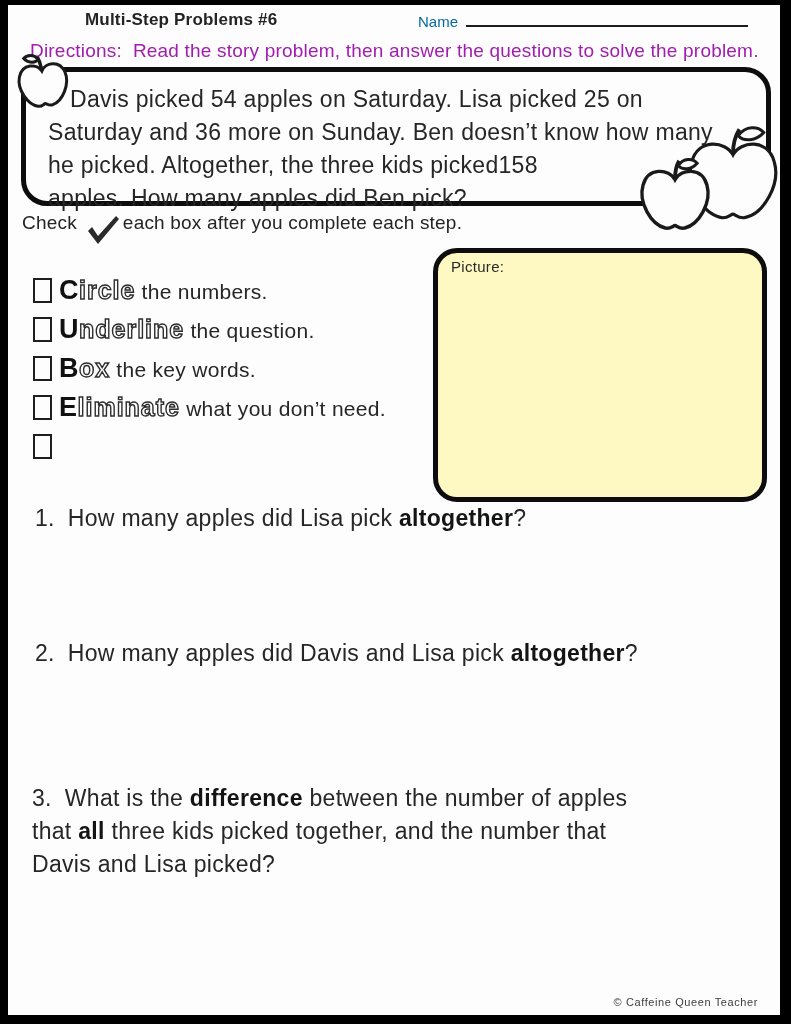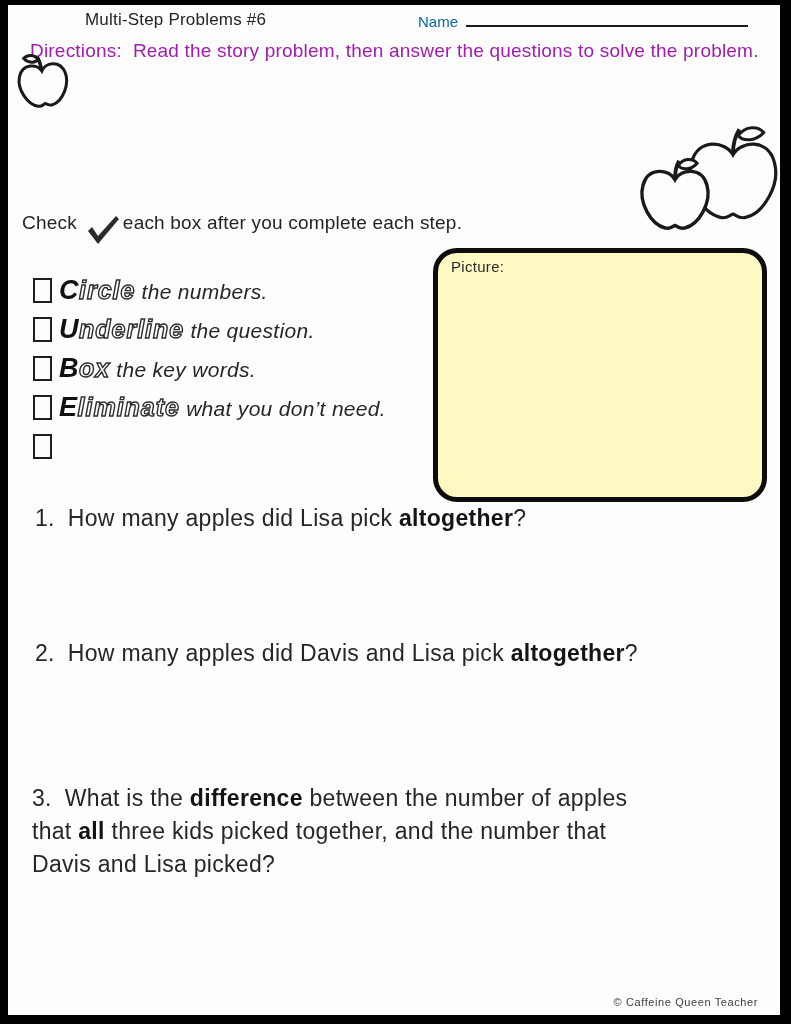--- a/index.html
+++ b/index.html
@@ -12,21 +12,21 @@
     overflow: hidden;
   }
   .page {
     position: absolute;
     left: 8px; top: 5px; right: 11px; bottom: 9px;
     background: #fdfdfd;
     overflow: hidden;
   }
   .title {
     position: absolute; left: 77px; top: 5px;
-    font-size: 17px; letter-spacing: 0.2px; color: #242424;
+    font-size: 17px; letter-spacing: 0.2px; color: #242424; font-weight: bold;
   }
   .name-row { position: absolute; left: 410px; top: 8px; }
   .name-label { font-weight: normal; font-size: 15px; color: #0369a1; }
   .name-line {
     display: inline-block; width: 282px; height: 2px;
     border-bottom: 2px solid #1c1c1c;
     margin-left: 8px; vertical-align: baseline;
   }
   .directions {
     position: absolute; left: 22px; top: 35px;
@@ -46,21 +46,21 @@
   .apple-big { position: absolute; right: 6px; top: 0; width: 106px; height: 106px; }
   .apple-small { position: absolute; left: 0; top: 30px; width: 82px; height: 86px; }
   .check-line {
     position: absolute; left: 14px; top: 207px;
     font-size: 19px; color: #242424; letter-spacing: 0.2px;
     display: flex; 
   }
   .check-line .chk-svg { margin: 0 2px 0 8px; position: relative; top: 2px; }
   .checklist {
     position: absolute; left: 25px; top: 270px;
-    display: flex; flex-direction: column; gap: 9px; font-style: italic;
+    display: flex; flex-direction: column; gap: 9px;
   }
   .check-item { display: flex; align-items: center; height: 30px; }
   .checkbox {
     width: 19px; height: 25px;
     border: 2.5px solid #1e1e1e;
     background: #fdfdfd;
     margin-right: 7px; flex: 0 0 auto;
   }
   .word { font-size: 21px; color: #262626; letter-spacing: 0.3px; white-space: pre; }
   .lead { font-weight: 800; font-size: 27px; color: #111; letter-spacing: 0.5px; }
@@ -95,20 +95,26 @@
 <div class="page">
 
   <div class="title">Multi-Step Problems #6</div>
 
   <div class="name-row">
     <span class="name-label">Name</span><span class="name-line"></span>
   </div>
 
   <div class="directions">Directions: &nbsp;Read the story problem, then answer the questions to solve the problem.</div>
 
+  <div class="story-box">
+    <div class="story-line first">Davis picked 54 apples on Saturday. Lisa picked 25 on</div>
+    <div class="story-line">Saturday and 36 more on Sunday. Ben doesn’t know how many</div>
+    <div class="story-line">he picked. Altogether, the three kids picked158</div>
+    <div class="story-line">apples. How many apples did Ben pick?</div>
+  </div>
 
   <div class="apple apple-tl">
     <svg class="apple-svg" viewBox="0 0 100 100" width="100%" height="100%">
       <path d="M50 32 C44 20 20 16 13 38 C7 58 22 84 38 88 C44 90 48 85 50 85 C52 85 56 90 62 88 C78 84 93 58 87 38 C80 16 56 20 50 32 Z" fill="#fdfdfd" stroke="#1a1a1a" stroke-width="3"></path>
       <path d="M50 31 C49 23 49 17 45 9" fill="none" stroke="#1a1a1a" stroke-width="3.5"></path>
       <path d="M46 13 C40 3 28 4 23 9 C29 17 41 19 46 13 Z" fill="#fdfdfd" stroke="#1a1a1a" stroke-width="3"></path>
     </svg>
   </div>
 
   <div class="check-line">

